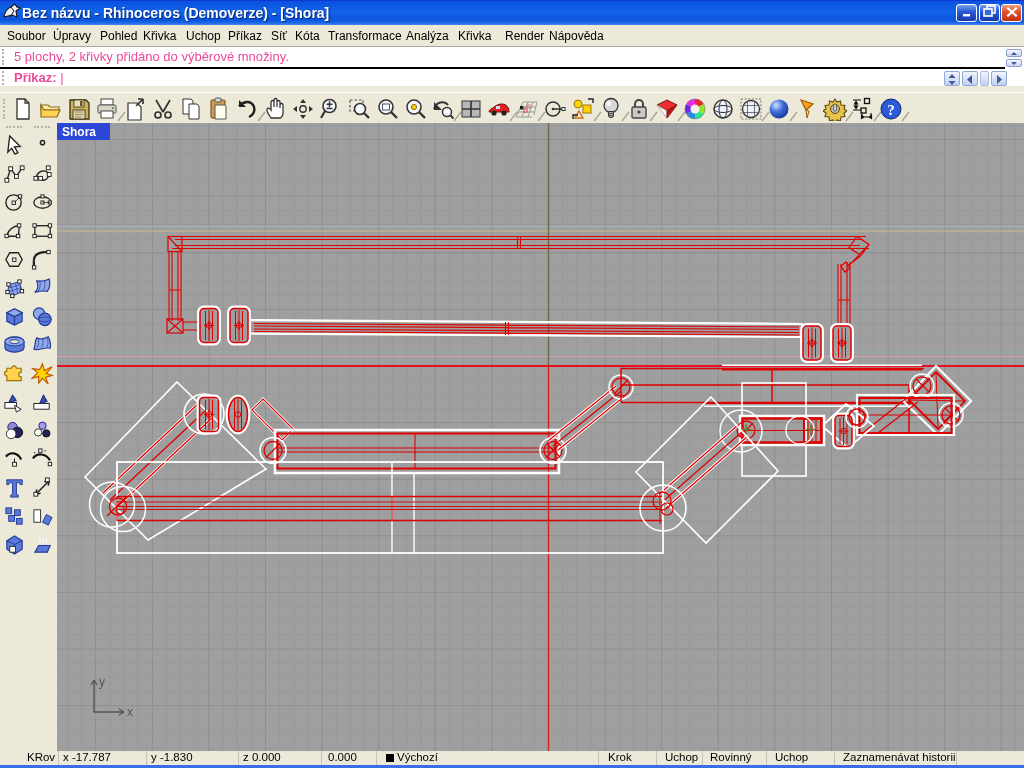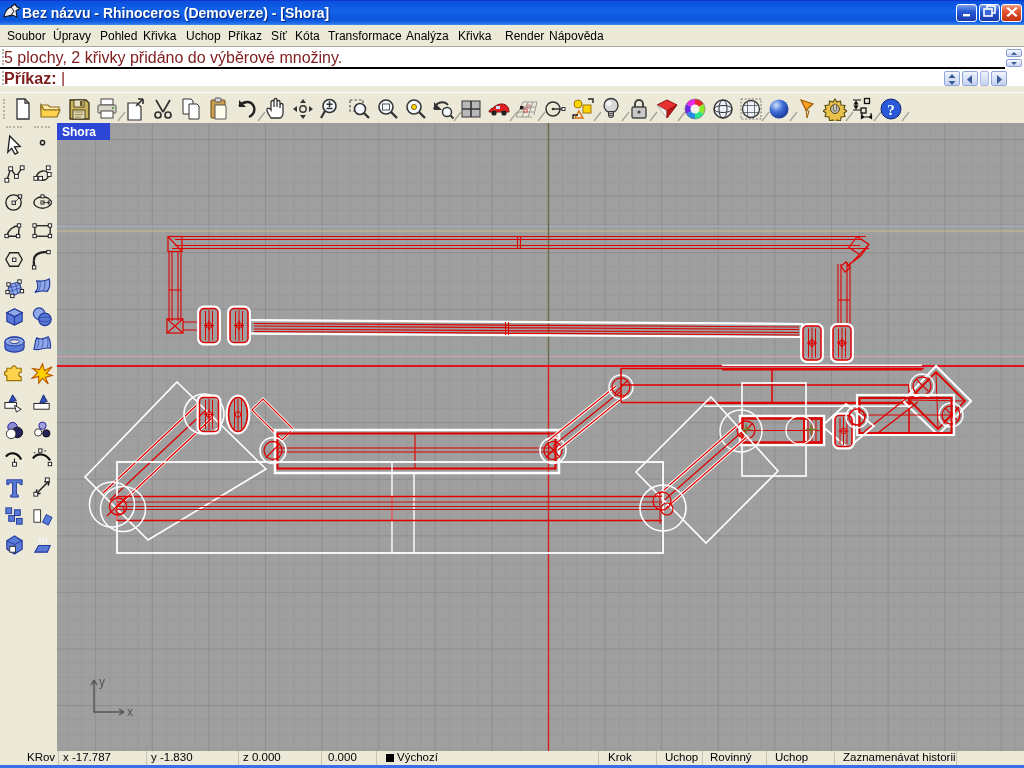--- a/index.html
+++ b/index.html
@@ -1,21 +1,21 @@
 <!DOCTYPE html>
 <html><head><meta charset="utf-8"><style>
 *{margin:0;padding:0;box-sizing:border-box}
 body{width:1024px;height:768px;overflow:hidden;font-family:"Liberation Sans",sans-serif;background:#ece9d8;position:relative}
 .titlebar{position:absolute;left:0;top:0;width:1024px;height:25px;background:linear-gradient(#0f2bc8 0%,#0a51e0 6%,#1263e8 45%,#0a55dc 80%,#1e6ae8 92%,#3f8cf0 100%)}
 .title{position:absolute;left:22px;top:5px;color:#fff;font-weight:bold;font-size:14px;text-shadow:1px 1px 1px #00247a}
 .tbtn{position:absolute;top:4px;width:21px;height:18px;border-radius:3px;border:1px solid #fff;color:#fff;text-align:center;font-size:11px;line-height:16px}
 .menubar{position:absolute;left:0;top:25px;width:1024px;height:21px;background:#ece9d8;font-size:12px;color:#000}
 .menubar span{position:absolute;top:4px}
 .cmd{position:absolute;left:0;top:46px;width:1024px;height:40px;background:#fff;border-top:1px solid #aca899}
-.cmdtext{position:absolute;left:4px;top:3px;font-size:16px;color:#7f1d1d}
+.cmdtext{position:absolute;left:14px;top:3px;font-size:13px;color:#ec4899}
 .statusbar{position:absolute;left:16px;top:751px;width:1024px;height:14px;background:#ece9d8;font-size:11.5px;color:#000}
 .statusbar span{position:absolute;top:0px}
 .sep{position:absolute;top:0;width:1px;height:14px;background:#c8c4b4}
 </style></head><body>
 <div class="titlebar">
 <svg style="position:absolute;left:3px;top:3px" width="18" height="18" viewBox="0 0 18 18">
       <path d="M1 14C2 8 5 5 8 4l4-3 2 3 3 1-4 3 1 6-5-2z" fill="#f0f0f4" stroke="#15151c" stroke-width="1.1"></path>
       <path d="M12 1l2 3M8 4l3 4-4 6" stroke="#15151c" stroke-width="1" fill="none"></path>
     </svg>
 <div class="title">Bez názvu - Rhinoceros (Demoverze) - [Shora]</div>

